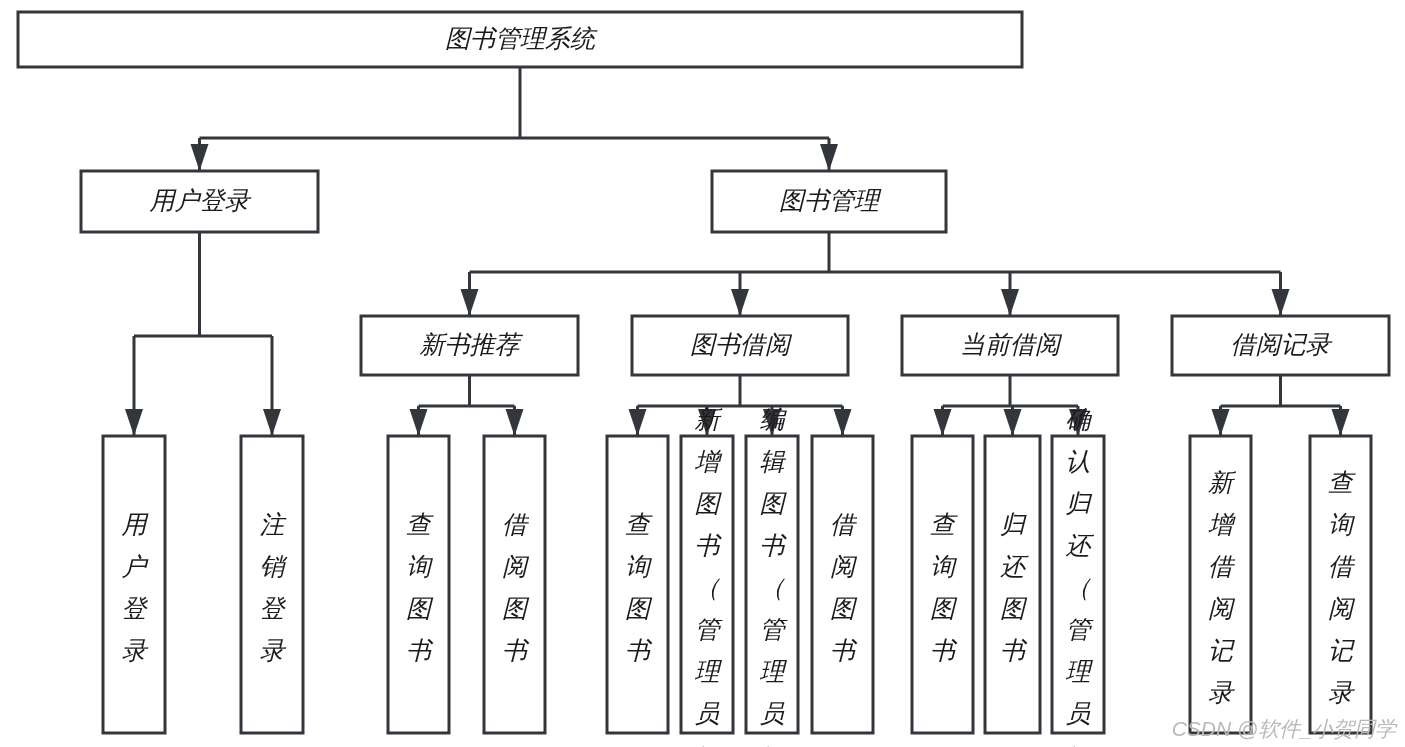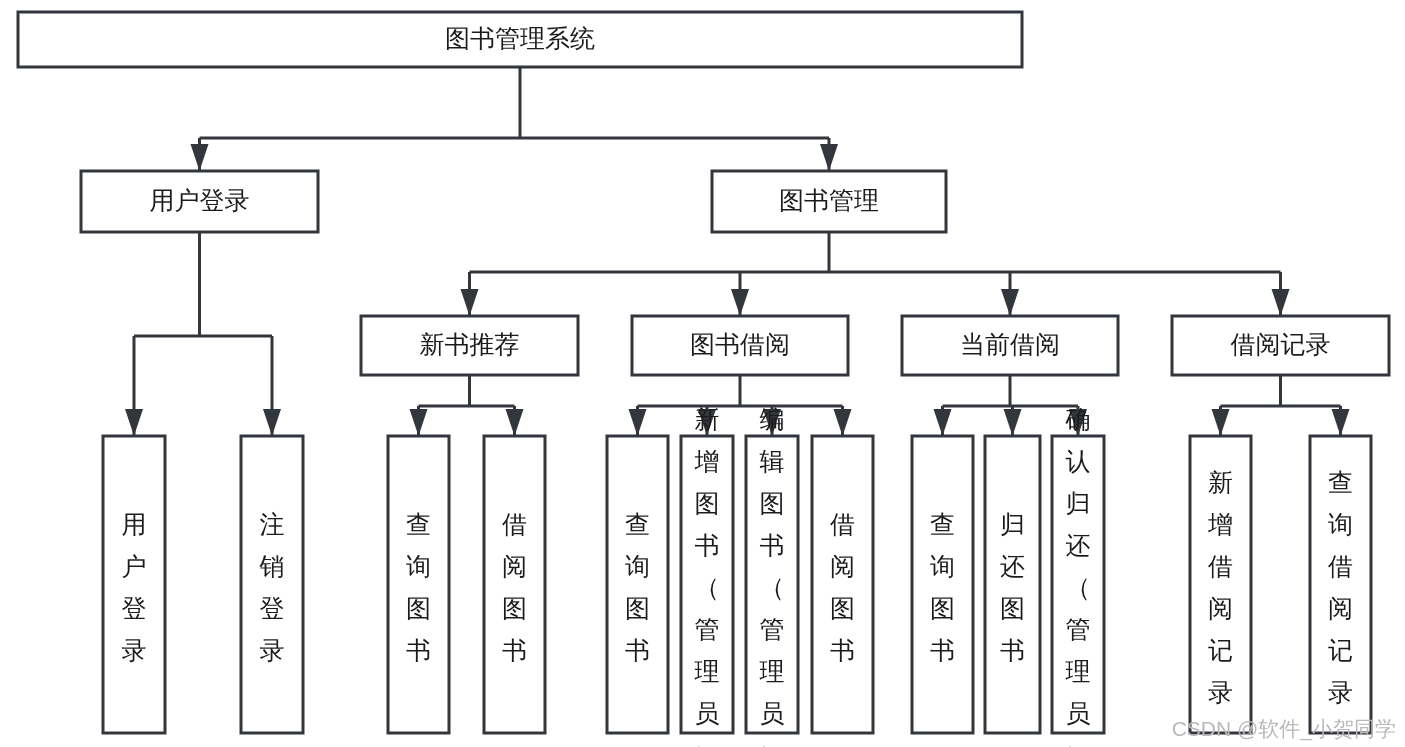--- a/index.html
+++ b/index.html
@@ -9,20 +9,21 @@
   }
   body {
     font-family: "Liberation Sans", "DejaVu Sans", sans-serif;
   }
   #diagram-root {
     position: relative;
     width: 1405px;
     height: 747px;
     background: #ffffff;
     overflow: hidden;
+    font-style: italic;
   }
   svg#flow {
     display: block;
     width: 1405px;
     height: 747px;
   }
   .node-box {
     fill: #ffffff;
     stroke: #33373c;
     stroke-width: 3;

